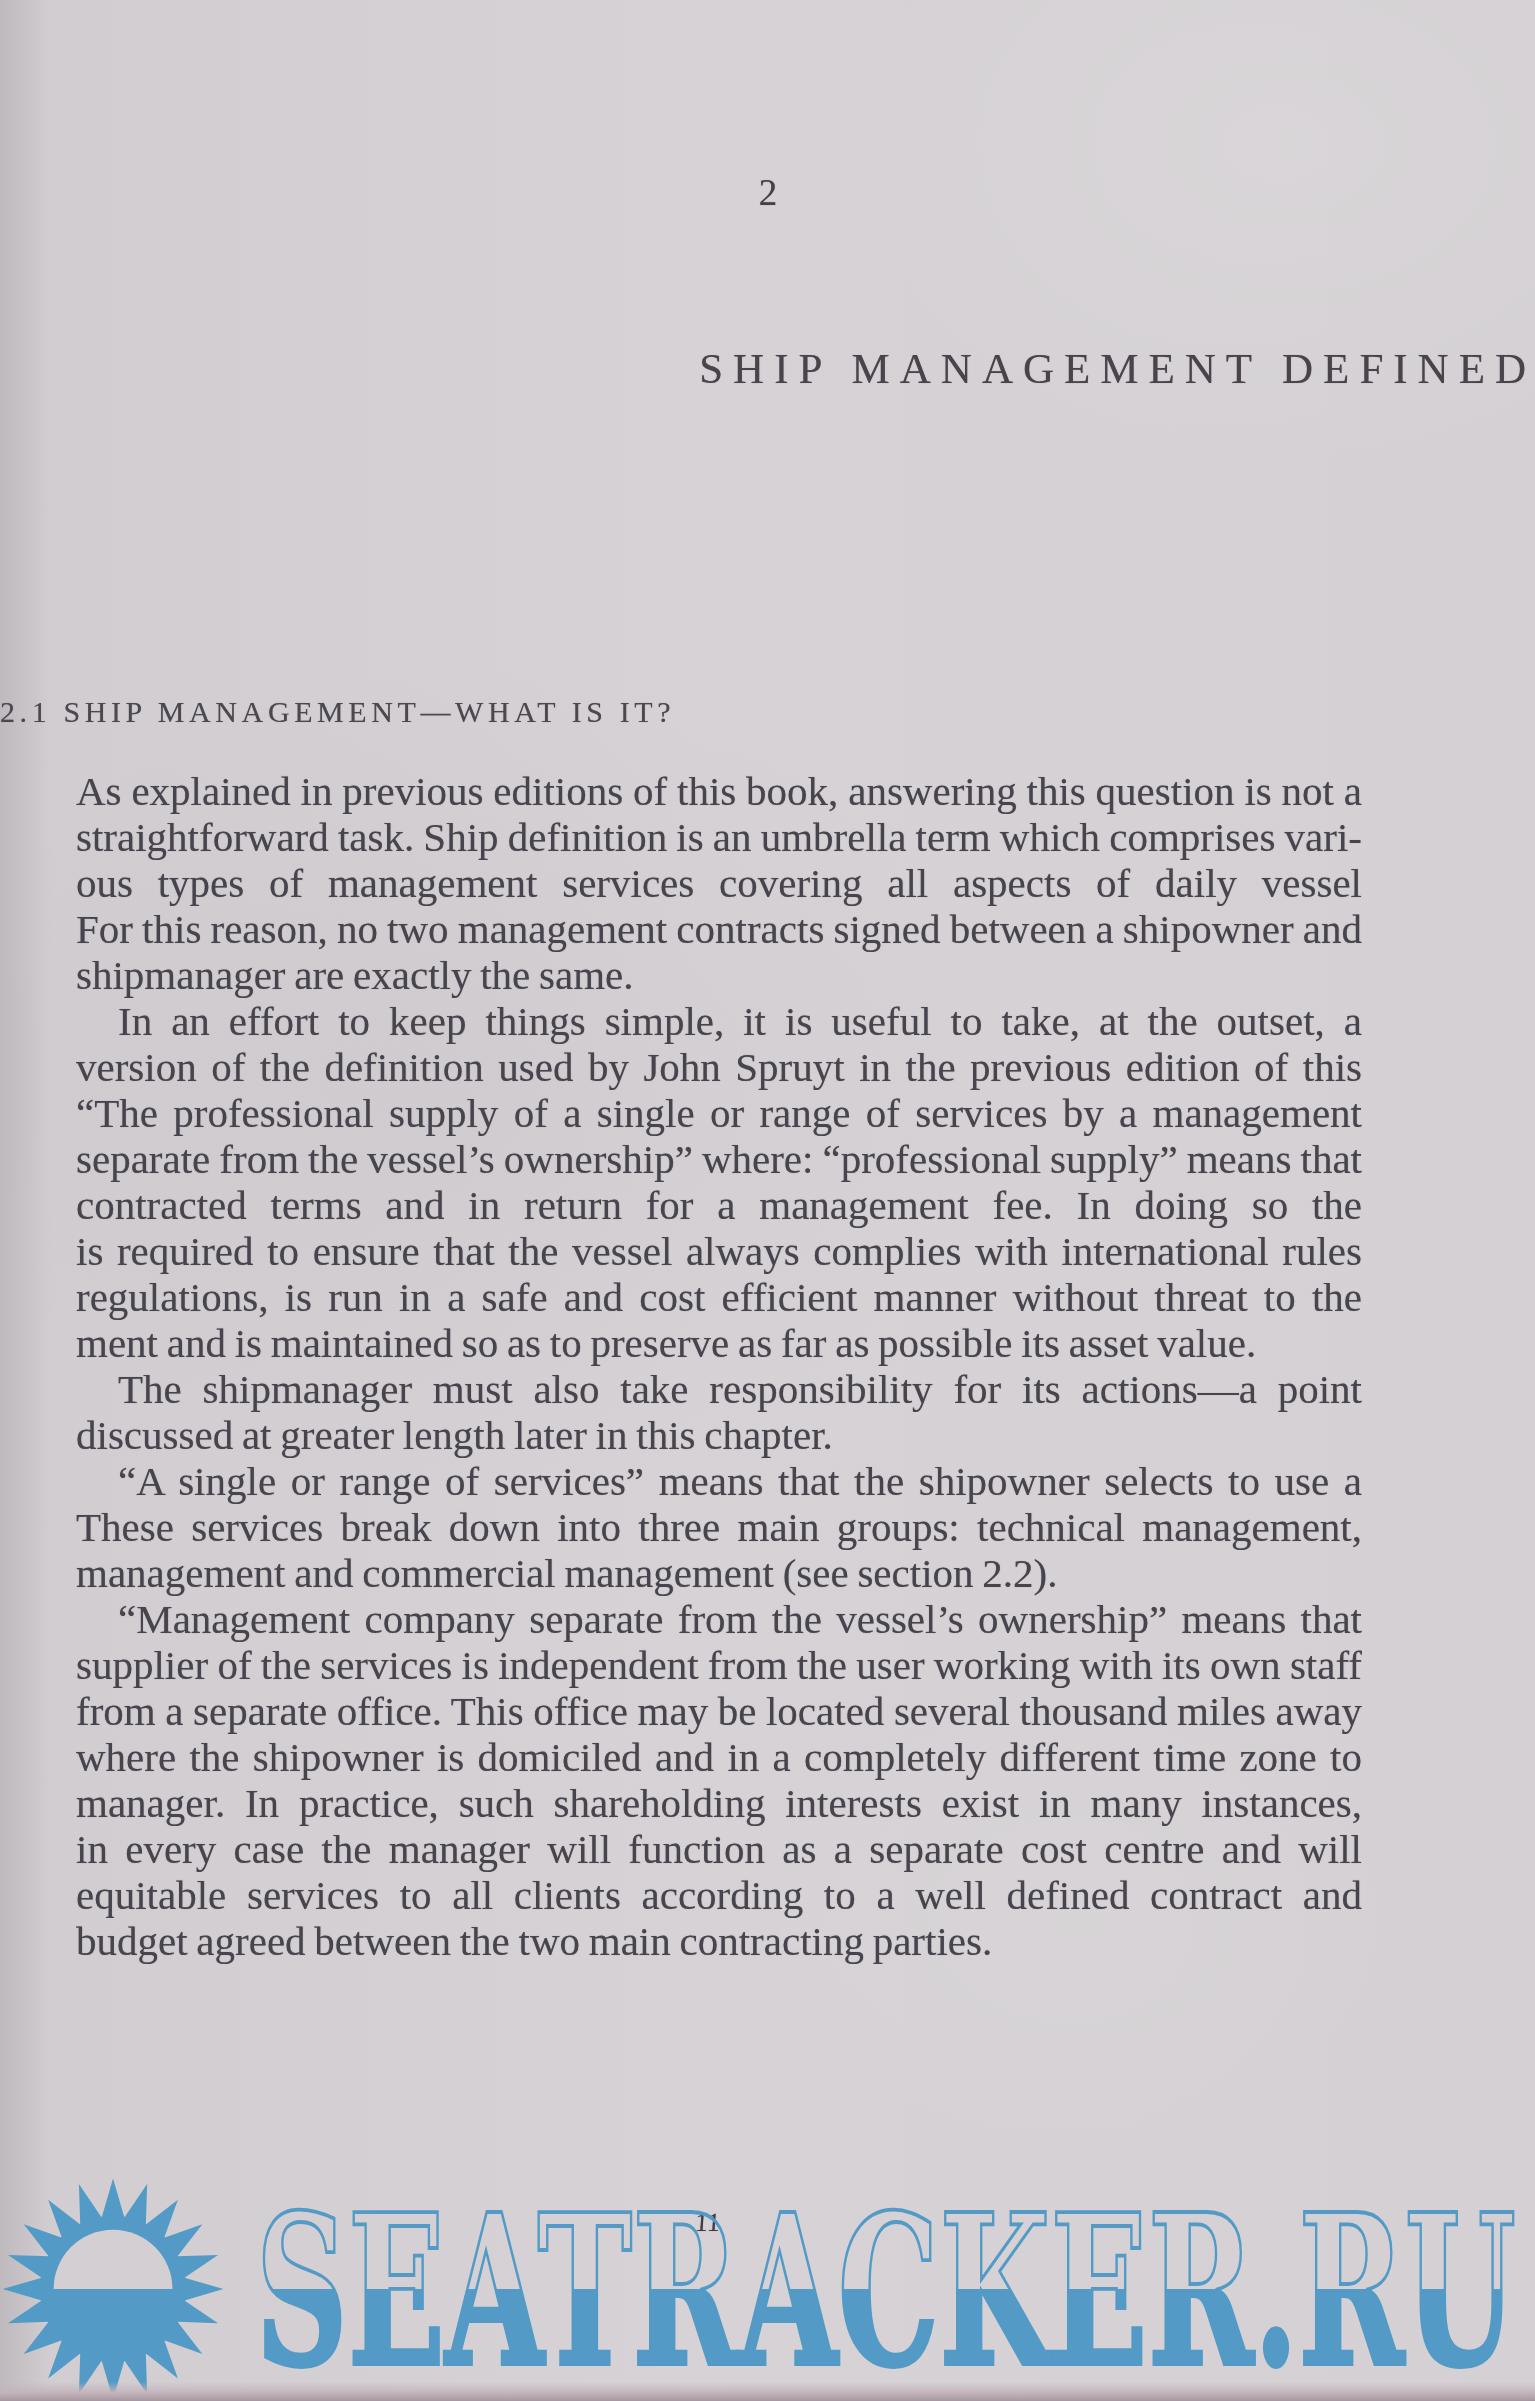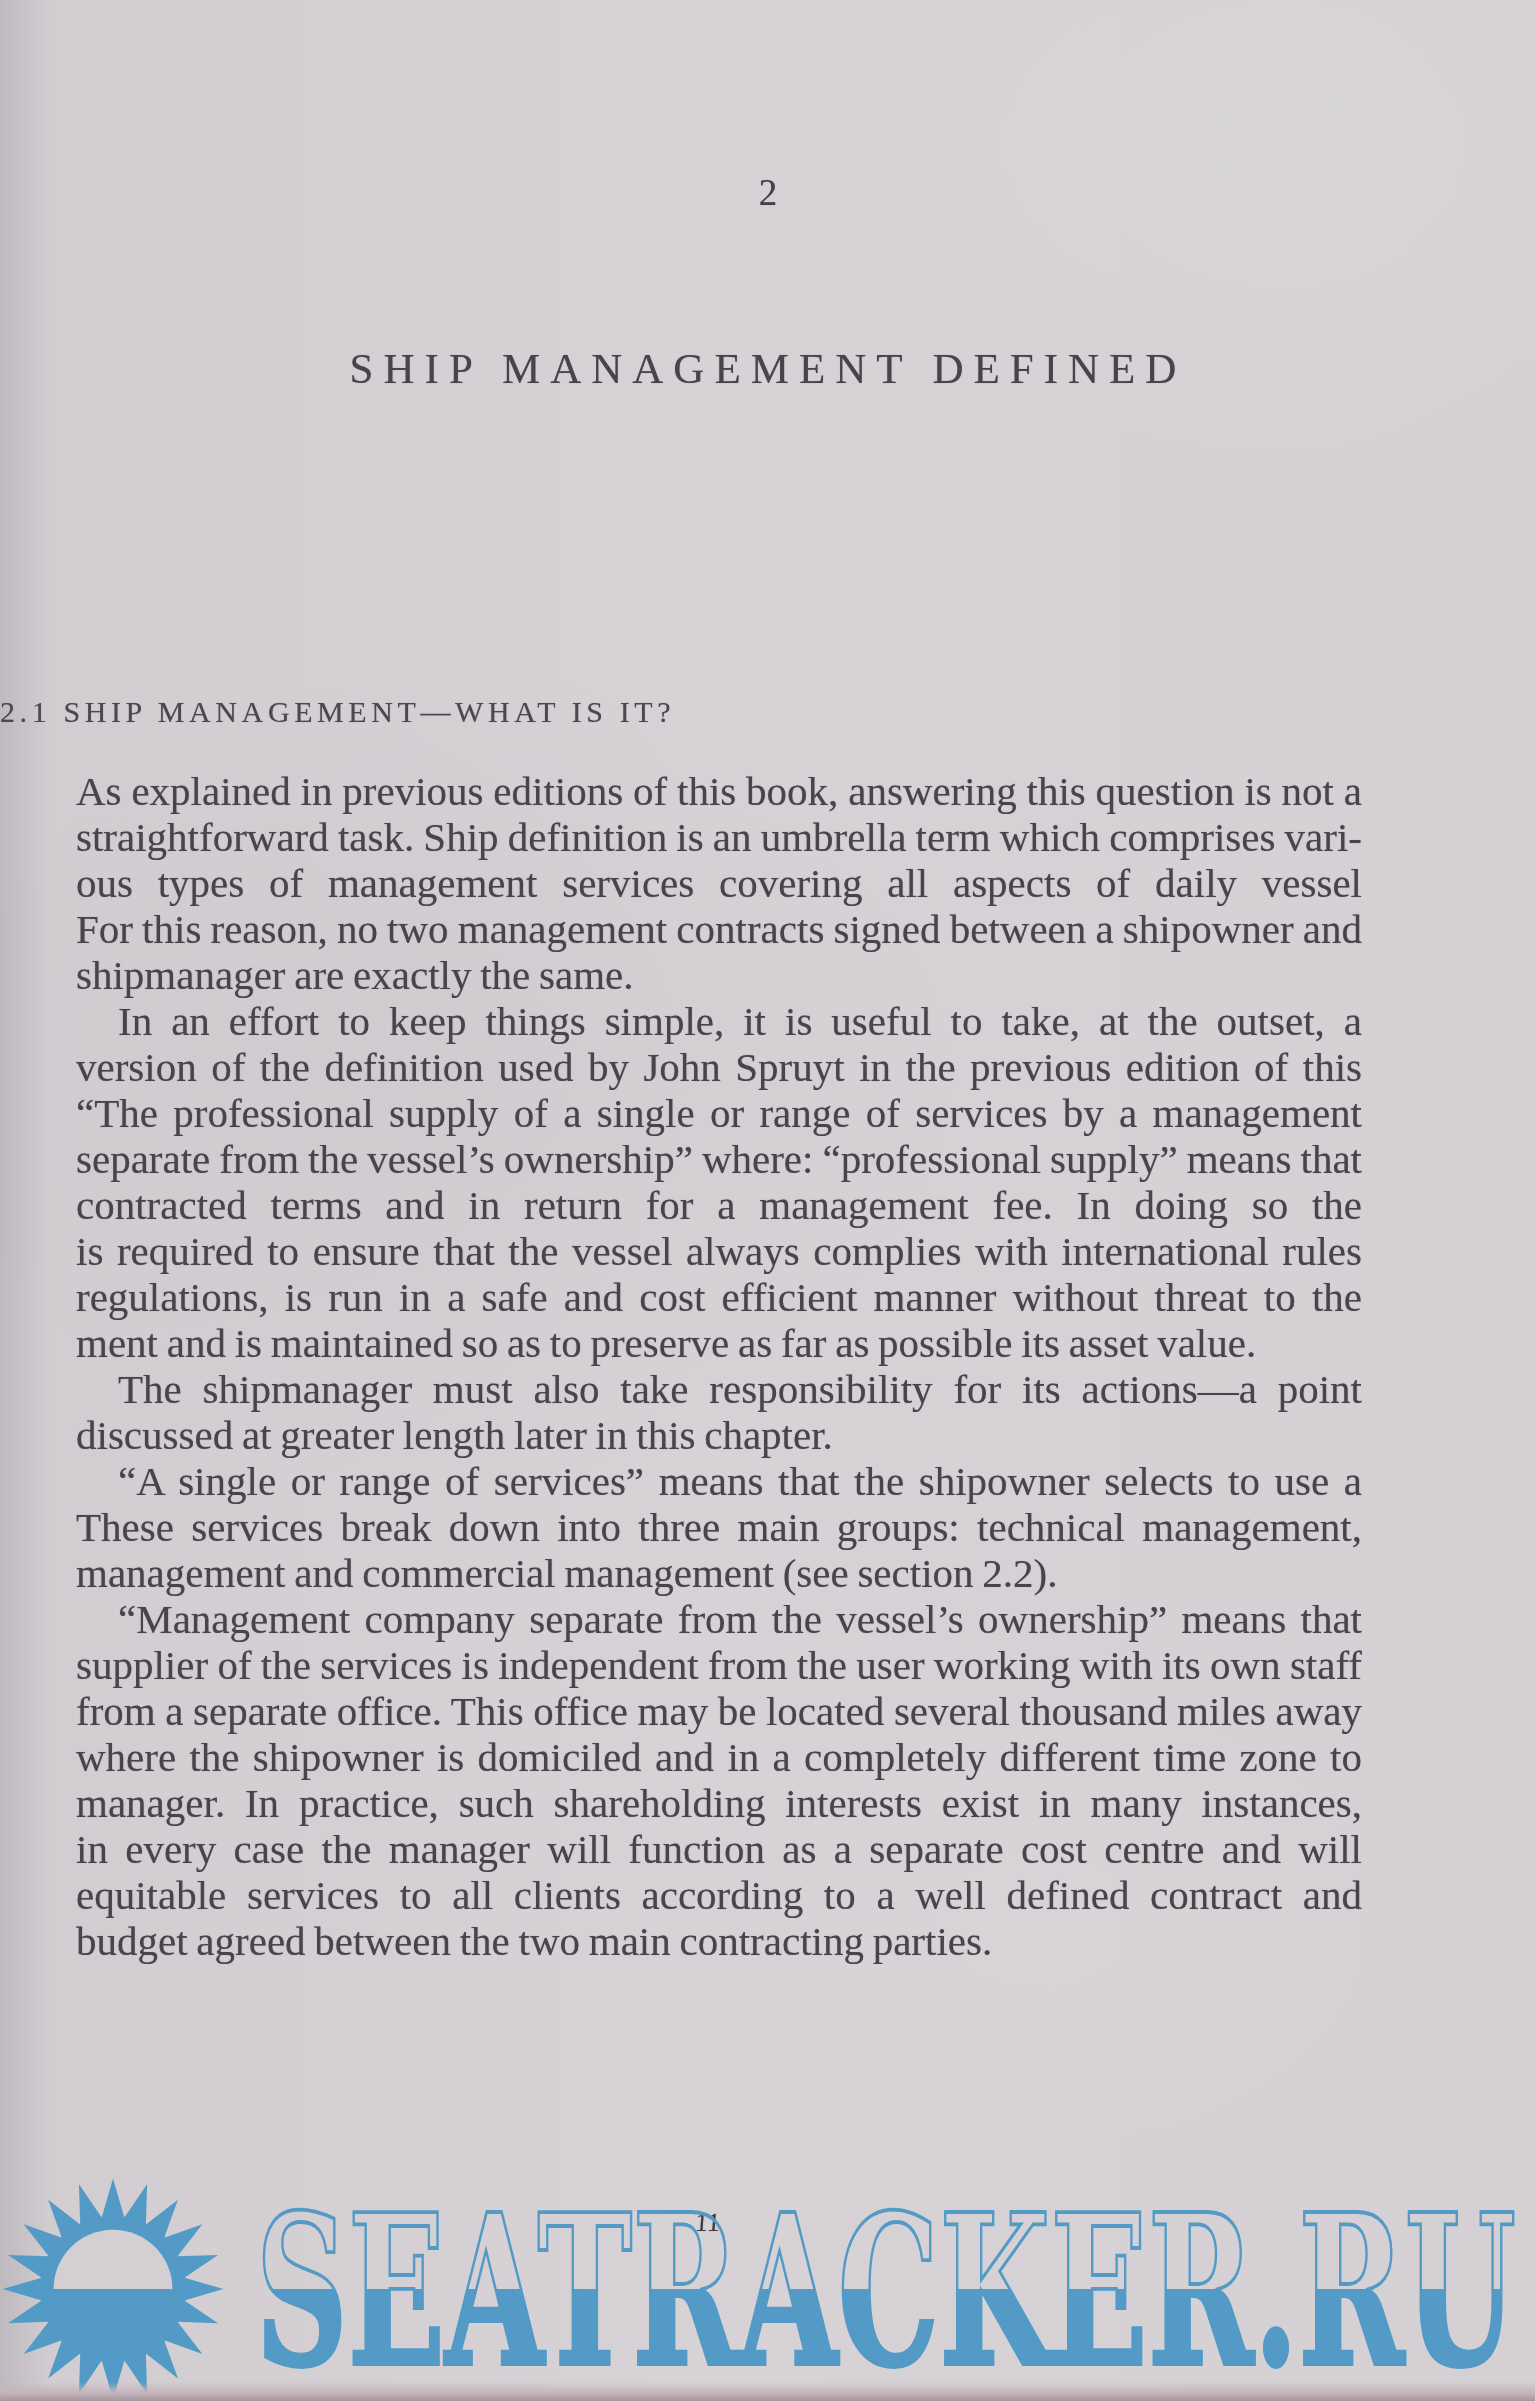--- a/index.html
+++ b/index.html
@@ -12,21 +12,21 @@
       linear-gradient(90deg, #c7c3c7 0%, #d1cdd1 3%, #d6d2d5 45%, #d4d0d3 100%);
     font-family:"Liberation Serif","DejaVu Serif",serif;
   }
   .chapter-number {
     position:absolute; top:171px; left:0; width:100%;
     text-align:center; font-size:37px; color:#45414a;
     text-shadow:0 0 0.8px rgba(69,65,74,.6);
   }
   .chapter-title {
     position:absolute; top:344px; left:0; width:100%; margin:0;
-    text-align:center; font-size:43px; font-weight:normal;
+    text-align:right; font-size:43px; font-weight:normal;
     letter-spacing:10px; color:#49444c;
     text-shadow:0 0 0.8px rgba(73,68,76,.55);
   }
   .section-heading {
     position:absolute; top:695px; left:0; width:100%; margin:0;
     font-size:30px; font-weight:normal;
     letter-spacing:4.6px; color:#4c4850;
     text-shadow:0 0 0.8px rgba(76,72,80,.55);
   }
   .body-text {

